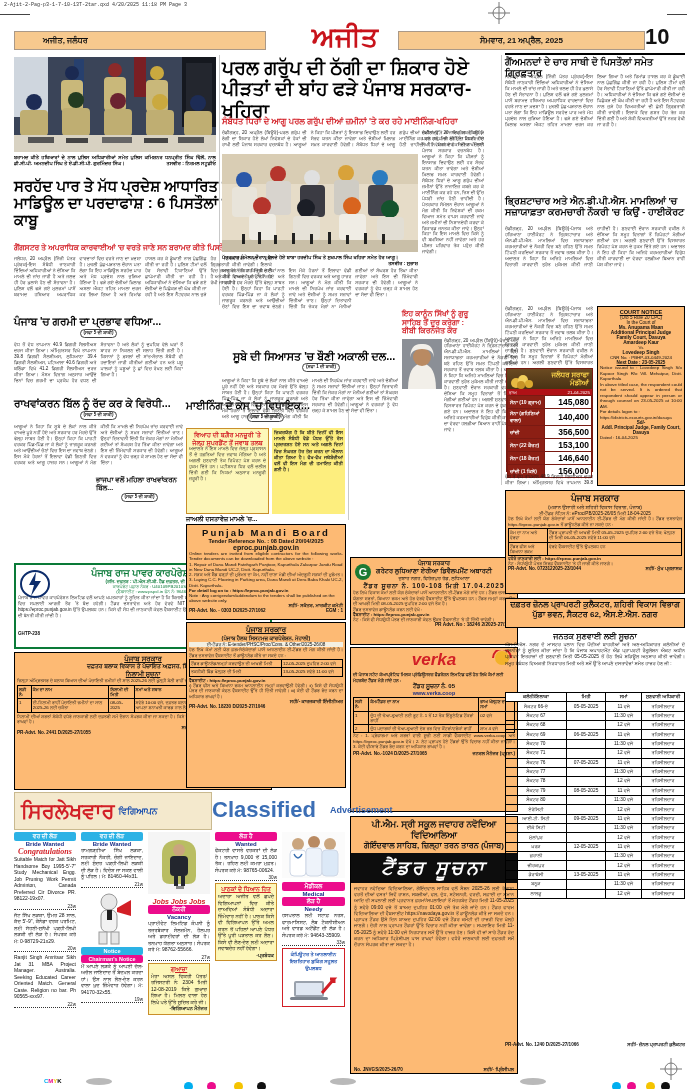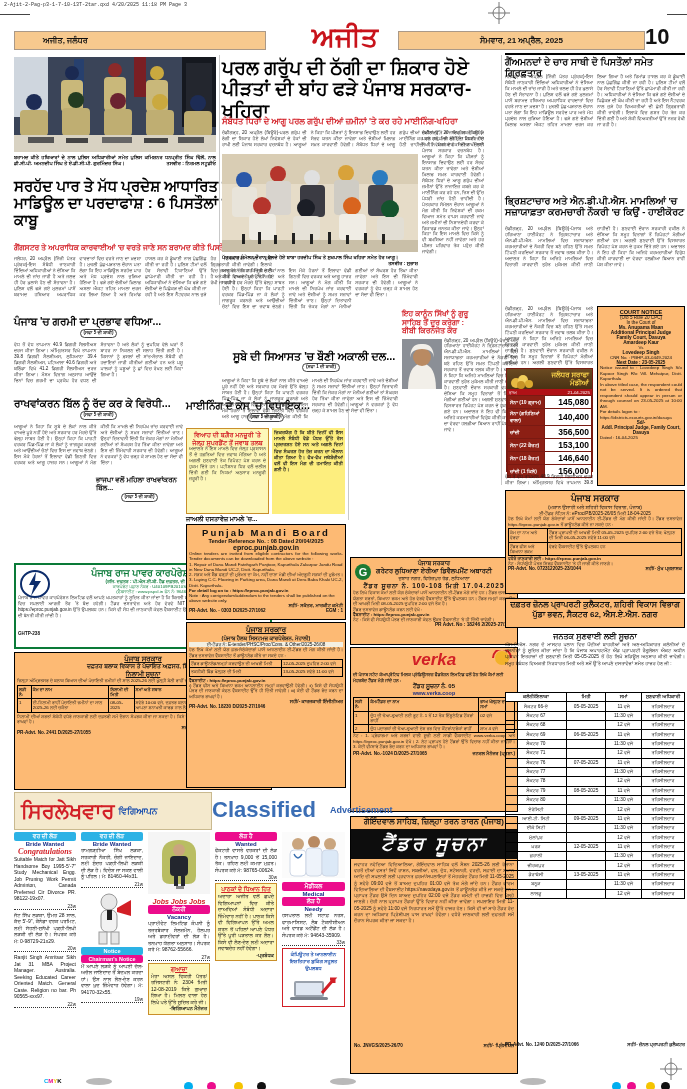--- a/index.html
+++ b/index.html
@@ -371,20 +371,21 @@
         </tbody>
     </table>
     <div class="tno" style="line-height:1.25;text-align:justify;">ਨੋਟ : 1. ਪ੍ਰੋਫਾਰਮਾ ਅਤੇ ਸ਼ਰਤਾਂ ਵਾਲੀ ਸੂਚੀ ਲਈ ਸਾਡੀ ਵੈੱਬਸਾਈਟ www.verka.coop ਅਤੇ https://eproc.punjab.gov.in ਵੇਖੋ। 2. ਲੇਟ ਪ੍ਰਾਪਤ ਹੋਏ ਟੈਂਡਰਾਂ ਉੱਤੇ ਵਿਚਾਰ ਨਹੀਂ ਕੀਤਾ ਜਾਵੇਗਾ। 3. ਕੋਈ ਵੀ/ਸਾਰੇ ਟੈਂਡਰ ਰੱਦ ਕਰਨ ਦਾ ਅਧਿਕਾਰ ਰਾਖਵਾਂ ਹੈ।</div>
     <div style="display:flex;justify-content:space-between;margin-top:1px;">
       <span class="pr">PR-Advt. No.-1024 D/2025-27/1065</span>
       <span class="sign">ਜਨਰਲ ਮੈਨੇਜਰ (ਪ੍ਰਸ਼ਾ.)</span>
     </div>
   </div>
 
   <div class="abs box" style="left:350px;top:816px;width:168px;height:258px;padding:0;">
+    <div class="ctr bold" style="font-size:9px;padding:2px 2px 0;">ਪੀ.ਐਮ. ਸ੍ਰੀ ਸਕੂਲ ਜਵਾਹਰ ਨਵੋਦਿਆ ਵਿਦਿਆਲਿਆ</div>
     <div class="ctr bold" style="font-size:8px;padding-bottom:2px;">ਗੋਇੰਦਵਾਲ ਸਾਹਿਬ, ਜ਼ਿਲ੍ਹਾ ਤਰਨ ਤਾਰਨ (ਪੰਜਾਬ)</div>
     <div style="background:#0d0d0d;color:#fff;text-align:center;font-size:19px;font-weight:bold;letter-spacing:3px;padding:4px 0;font-style:italic;">ਟੈਂਡਰ ਸੂਚਨਾ</div>
     <div class="bodytxt" style="height:178px;padding:3px;font-size:4.8px;">ਜਵਾਹਰ ਨਵੋਦਿਆ ਵਿਦਿਆਲਿਆ, ਗੋਇੰਦਵਾਲ ਸਾਹਿਬ ਵਲੋਂ ਸੈਸ਼ਨ 2025-26 ਲਈ ਰੋਜ਼ਾਨਾ ਵਰਤੋਂ ਦੀਆਂ ਵਸਤਾਂ ਜਿਵੇਂ ਰਾਸ਼ਨ, ਸਬਜ਼ੀਆਂ, ਫਲ, ਦੁੱਧ, ਸਟੇਸ਼ਨਰੀ, ਵਰਦੀ, ਸਫ਼ਾਈ ਦਾ ਸਮਾਨ ਆਦਿ ਦੀ ਸਪਲਾਈ ਲਈ ਪ੍ਰਵਾਨਤ ਫ਼ਰਮਾਂ/ਸਪਲਾਇਰਾਂ ਤੋਂ ਮੋਹਰਬੰਦ ਟੈਂਡਰ ਮਿਤੀ 11-05-2025 ਨੂੰ ਸਵੇਰੇ 09:00 ਵਜੇ ਤੋਂ ਬਾਅਦ ਦੁਪਹਿਰ 01:00 ਵਜੇ ਤੱਕ ਮੰਗੇ ਜਾਂਦੇ ਹਨ। ਟੈਂਡਰ ਫਾਰਮ ਵਿਦਿਆਲਿਆ ਦੀ ਵੈੱਬਸਾਈਟ https://navodaya.gov.in ਤੋਂ ਡਾਊਨਲੋਡ ਕੀਤੇ ਜਾ ਸਕਦੇ ਹਨ। ਪ੍ਰਾਪਤ ਟੈਂਡਰ ਉਸੇ ਦਿਨ ਬਾਅਦ ਦੁਪਹਿਰ 02:00 ਵਜੇ ਟੈਂਡਰ ਕਮੇਟੀ ਦੀ ਹਾਜ਼ਰੀ ਵਿਚ ਖੋਲ੍ਹੇ ਜਾਣਗੇ। ਦੇਰੀ ਨਾਲ ਪ੍ਰਾਪਤ ਟੈਂਡਰਾਂ ਉੱਤੇ ਵਿਚਾਰ ਨਹੀਂ ਕੀਤਾ ਜਾਵੇਗਾ। ਸਪਲਾਇਰ ਮਿਤੀ 11-05-2025 ਨੂੰ ਸਵੇਰੇ 11:00 ਵਜੇ ਨਿਰਧਾਰਤ ਸਮੇਂ ਉੱਤੇ ਹਾਜ਼ਰ ਹੋਣ। ਕਿਸੇ ਵੀ ਜਾਂ ਸਾਰੇ ਟੈਂਡਰ ਰੱਦ ਕਰਨ ਦਾ ਅਧਿਕਾਰ ਪ੍ਰਿੰਸੀਪਲ ਪਾਸ ਰਾਖਵਾਂ ਹੋਵੇਗਾ। ਵਧੇਰੇ ਜਾਣਕਾਰੀ ਲਈ ਦਫ਼ਤਰੀ ਸਮੇਂ ਦੌਰਾਨ ਸੰਪਰਕ ਕੀਤਾ ਜਾ ਸਕਦਾ ਹੈ।</div>
     <div style="display:flex;justify-content:space-between;padding:0 3px;">
       <span class="pr">No. JNVGS/2025-26/70</span>
       <span class="sign">
         <span>ਸਹੀ/-</span> <span>ਪ੍ਰਿੰਸੀਪਲ</span>
       </span>
     </div>
   </div>

